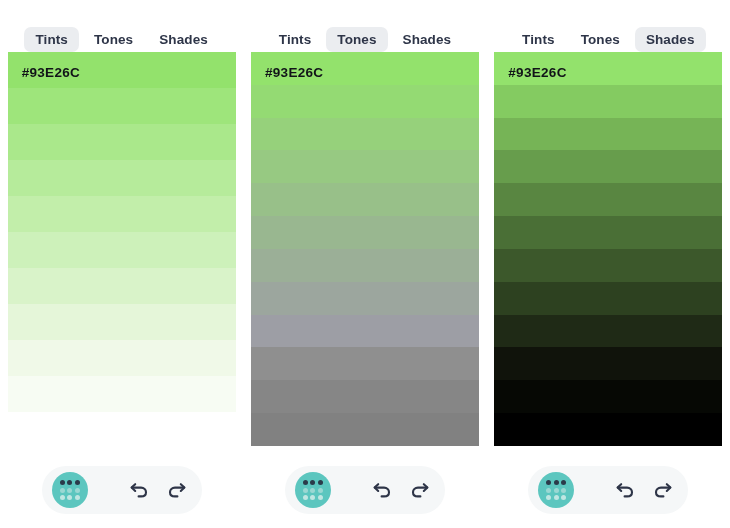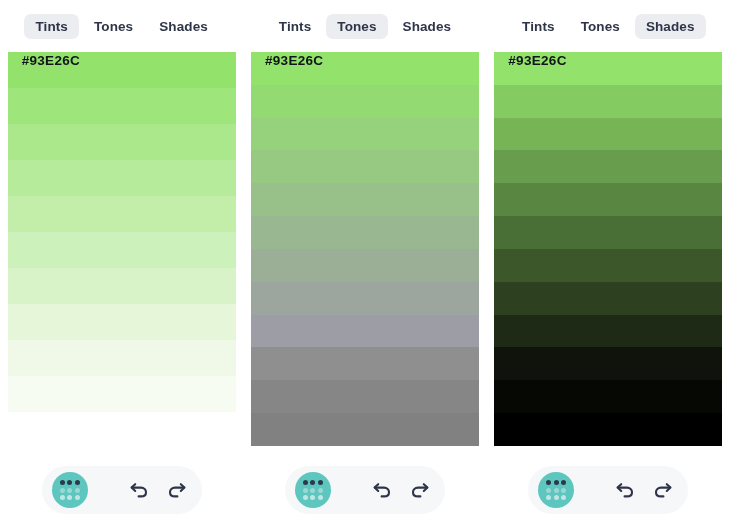--- a/index.html
+++ b/index.html
@@ -28,21 +28,21 @@
     display: flex;
     flex-direction: column;
     align-items: center;
   }
 
   
   .tabbar {
     height: 52px;
     display: flex;
     flex-direction: row;
-    align-items: center;
+    align-items: flex-end;
     justify-content: center;
     gap: 4px;
   }
 
   .tab {
     font-size: 13.5px;
     font-weight: bold;
     color: #2e3548;
     padding: 5px 11px;
     border-radius: 7px;
@@ -79,21 +79,21 @@
   .panel.tall  { height: 394px; }
 
   .swatch {
     flex: 1 1 auto;
     width: 100%;
     position: relative;
   }
 
   .hexlabel {
     position: absolute;
-    top: 1px;
+    top: 13px;
     left: 14px;
     font-size: 13.5px;
     font-weight: bold;
     color: #111418;
     letter-spacing: 0.3px;
     font-family: "Liberation Sans", sans-serif;
     pointer-events: none;
   }
 
   

